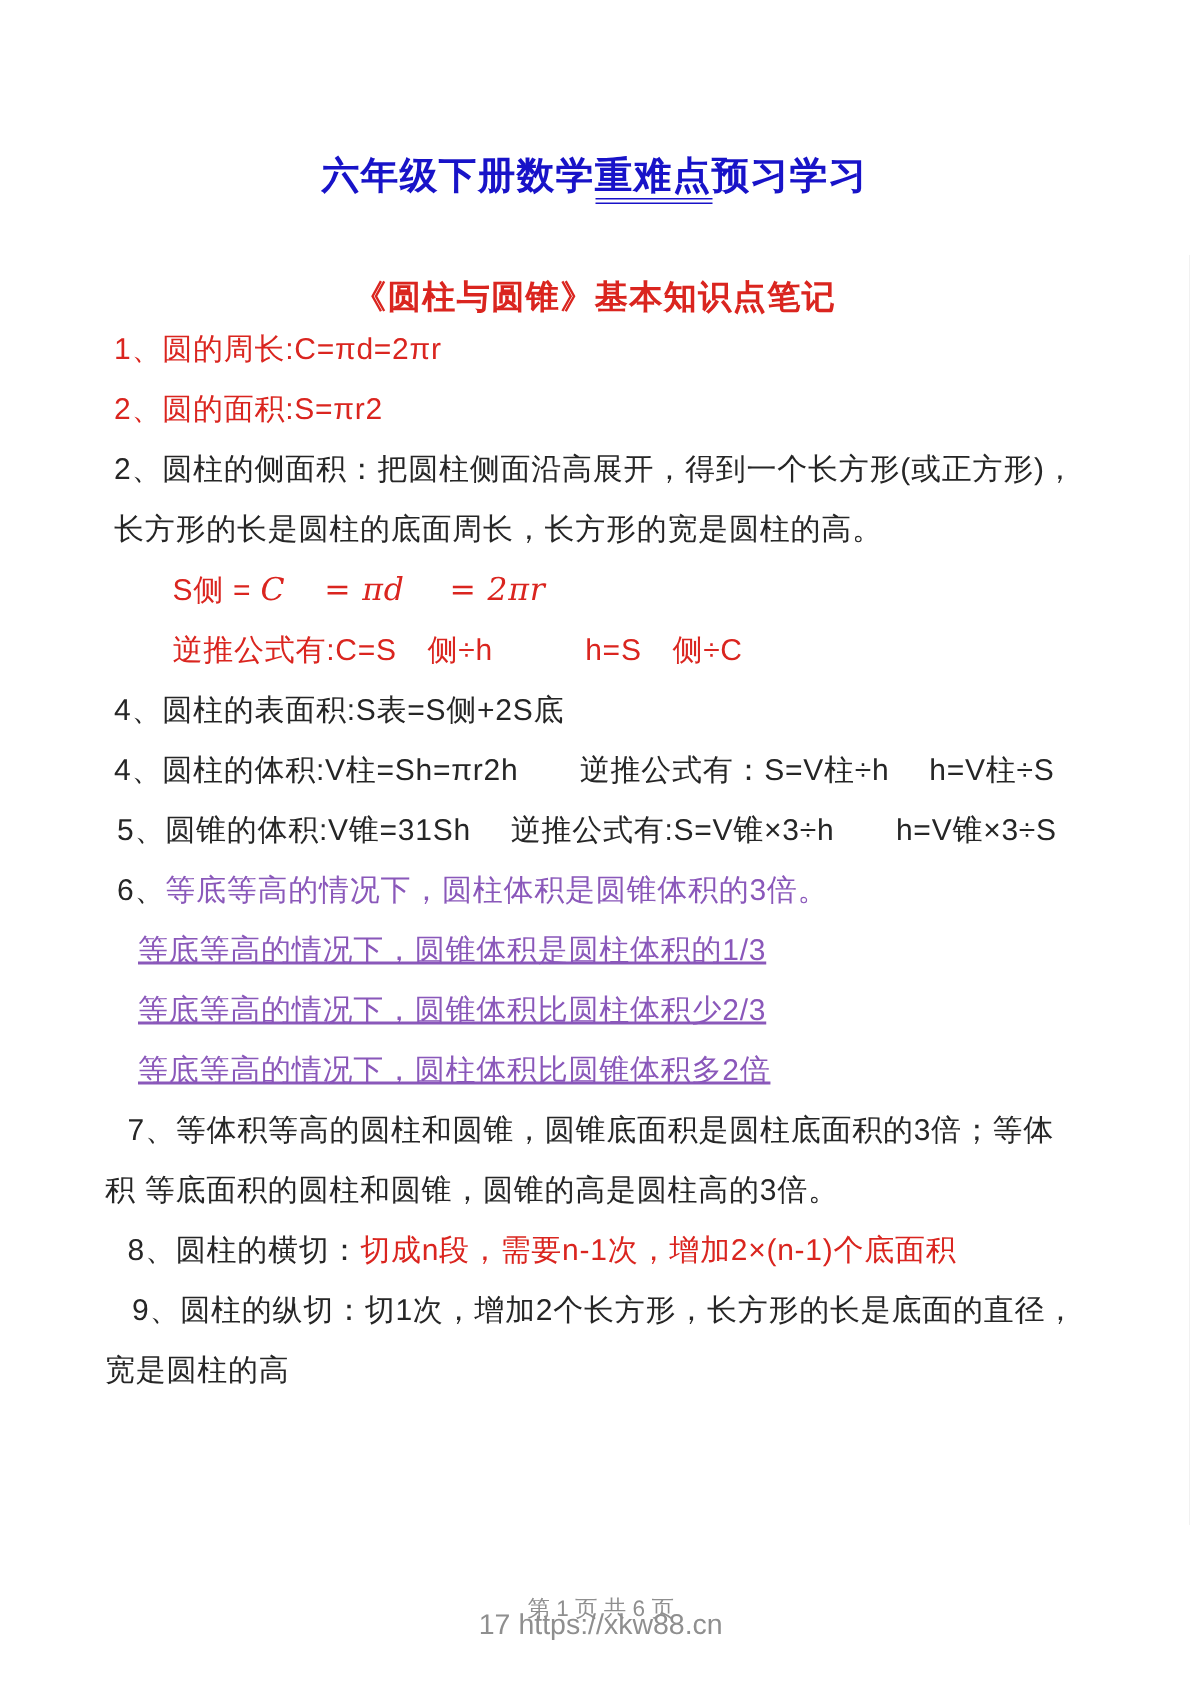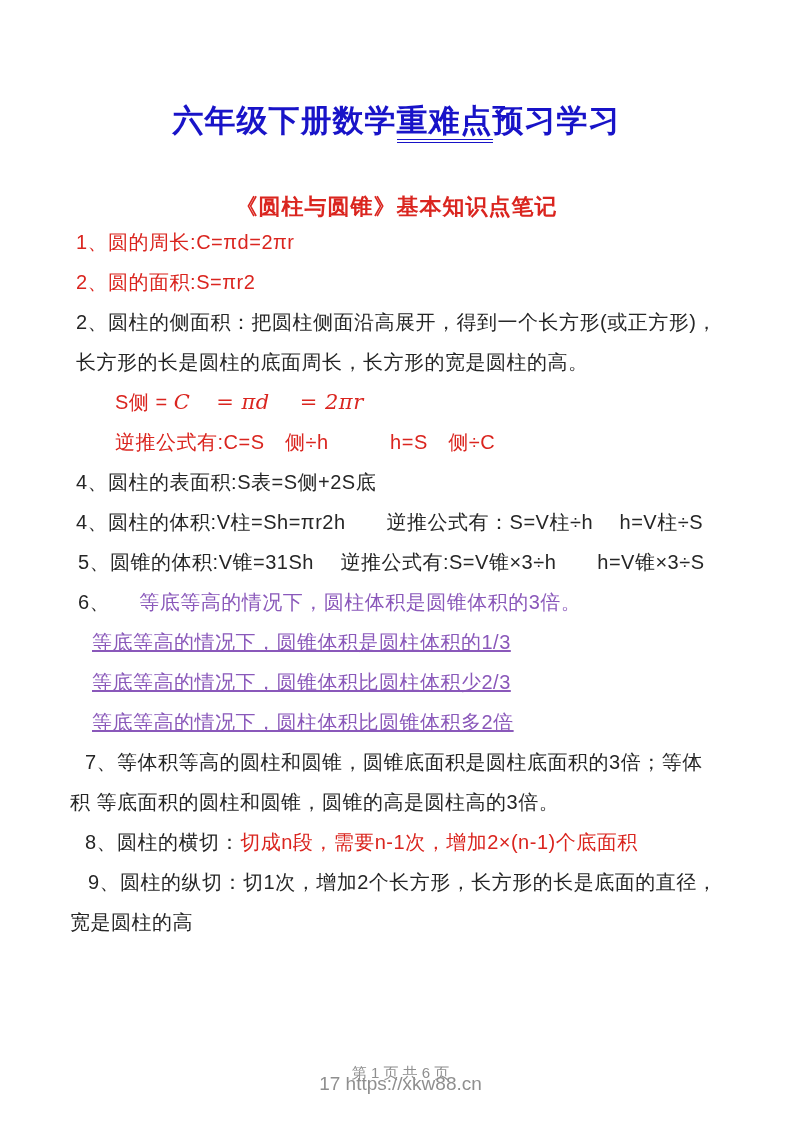--- a/index.html
+++ b/index.html
@@ -3,33 +3,33 @@
 <meta charset="utf-8">
 <style>
   html,body { margin:0; padding:0; background:#e8e8e8; }
   .doc {
     width:793px; height:1122px; margin:0 auto; background:#ffffff;
     box-sizing:border-box; padding:100px 70px 0 70px; position:relative;
     font-family:"Liberation Sans","DejaVu Sans",sans-serif;
     color:#262626; overflow:hidden;
   }
   .title {
-    margin:0; text-align:center; font-size:31px; font-weight:bold;
+    margin:0; text-align:center; font-size:25px; font-weight:bold;
     color:#1813c8; letter-spacing:1px;
   }
   .title .ul {
     border-bottom:4px double #1813c8; padding-bottom:1px;
   }
   .subtitle {
     margin:50px 0 0 0; text-align:center; font-size:22px; font-weight:bold;
     color:#da251f; letter-spacing:1px;
   }
   p.line { margin:0; font-size:20px; line-height:40px; letter-spacing:0.5px; }
   .red    { color:#da251f; }
-  .purple { color:#8a58ba;margin-left:29px; }
+  .purple { color:#8a58ba; }
   .black  { color:#262626; }
   .mt22 { margin-top:22px; } .mt12 { margin-top:12px; } .mt6 { margin-top:6px; }
   .mt4  { margin-top:4px; }  .mt16 { margin-top:16px; } .mt10 { margin-top:10px; }
   .mt8  { margin-top:8px; }  .mt2  { margin-top:2px; }  .mt0  { margin-top:0; }
   .ind6  { padding-left:6px; }
   .ind45 { padding-left:45px; }
   .ind8  { padding-left:8px; }
   .ind22 { padding-left:22px;text-decoration:underline; }
   .ti15  { text-indent:15px; }
   .ti18  { text-indent:18px; }

